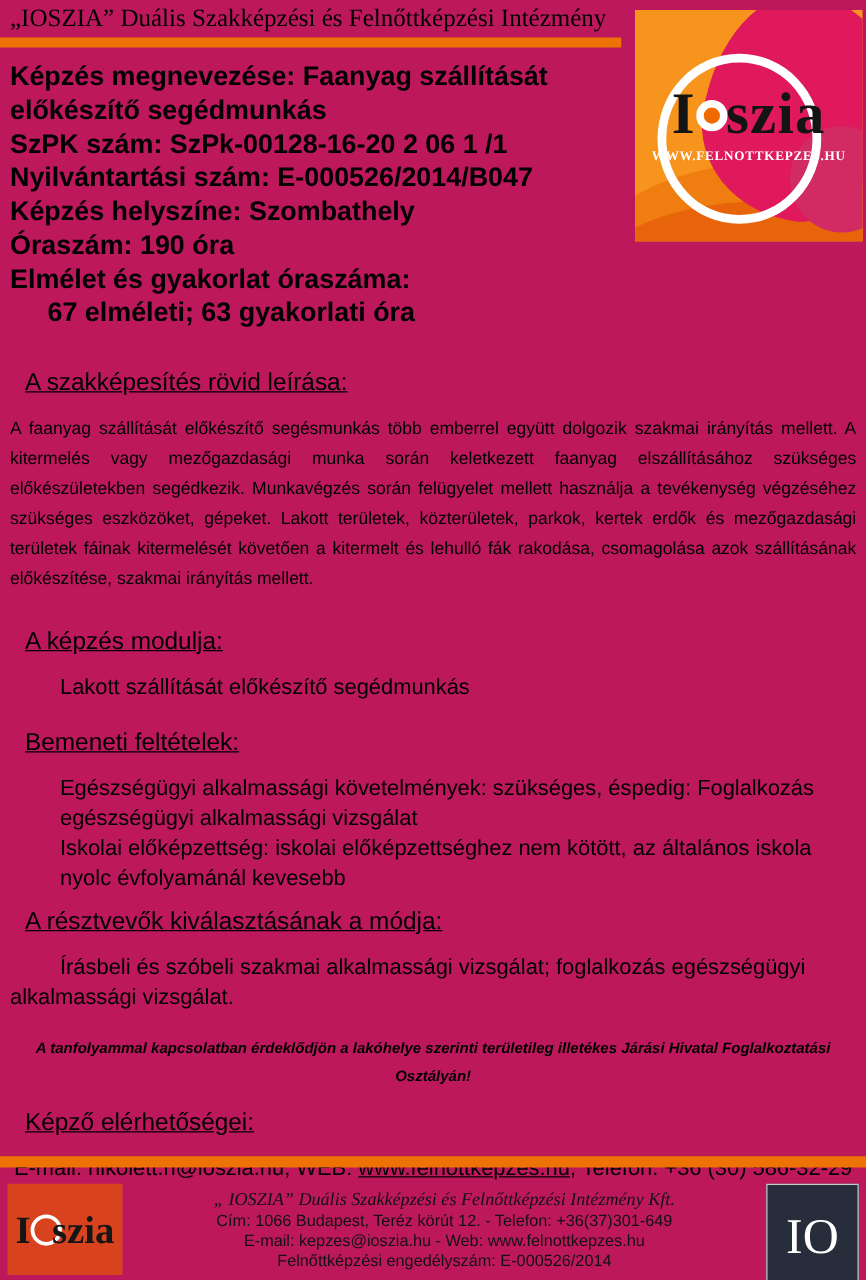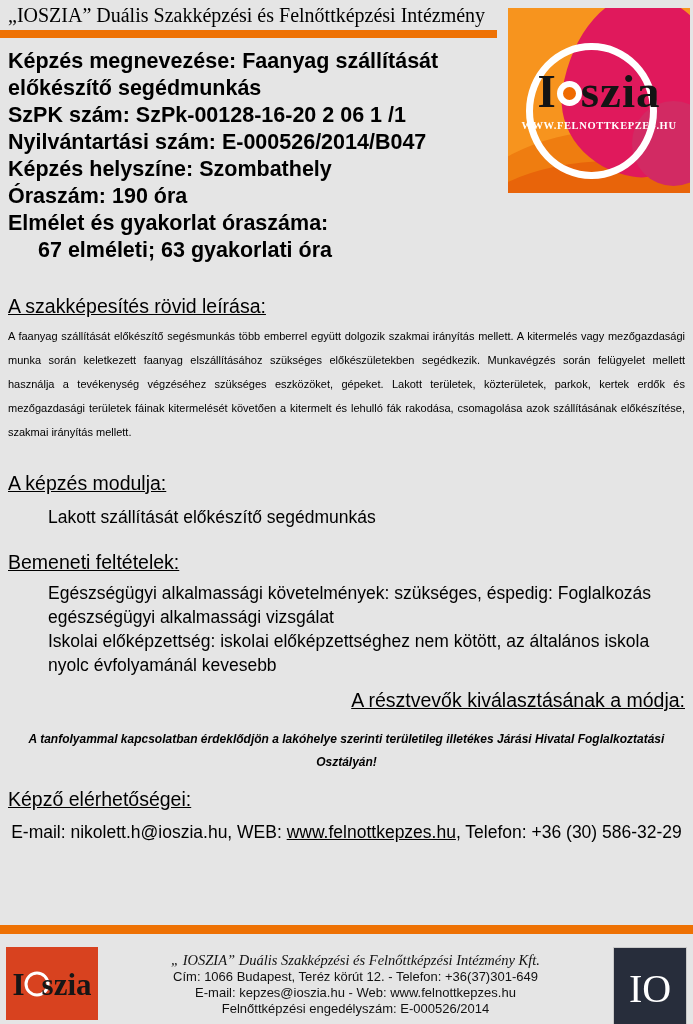--- a/index.html
+++ b/index.html
@@ -1,18 +1,18 @@
 <!DOCTYPE html>
 <html lang="hu" style="--accent-orange: #ee7103; --logo-orange: #f7941e; --logo-pink: #e0195c; --footer-logo-red: #d8421f; --footer-logo-dark: #272d3b;"><head>
 <meta charset="utf-8">
 <style>
   html,body { margin:0; padding:0; background:#fff; }
   .page {
     position:relative; width:693px; height:1024px; overflow:hidden;
-    background:#e5e5e5; color:#000;
+    background:#be185d; color:#000;
     font-family:"Liberation Sans", sans-serif;
   }
 
   
   .header-title {
     font-family:"Liberation Serif", serif;
     font-size:20px; line-height:24px;
     padding:3px 0 0 8px; white-space:nowrap;
   }
   .header-rule {
@@ -67,30 +67,30 @@
   .course {
     margin:10px 0 0 8px; width:500px;
     font-weight:bold; font-size:21.5px; line-height:27px;
   }
   .course .indent { padding-left:30px; }
 
   
   .content { padding:0 8px; }
   .section-heading {
     font-size:19.5px; font-weight:normal; text-decoration:underline;
-    margin:0; line-height:24px;
+    margin:12px; line-height:24px;
   }
   .h-desc      { margin-top:30px; }
   .h-module    { margin-top:27px; }
   .h-entry     { margin-top:21px; }
-  .h-selection { margin-top:11px;text-align:right; }
+  .h-selection { margin-top:11px; }
   .h-contact   { margin-top:13px; }
 
   .body-par {
-    font-size:11px; line-height:24px; text-align:justify; margin-top:6px;
+    font-size:14px; line-height:24px; text-align:justify; margin-top:6px;
   }
   .module-item { font-size:17.5px; line-height:24px; margin:10px 0 0 40px; }
   .entry-items { margin:7px 8px 0 40px; font-size:17.5px; line-height:24px; }
   .selection-par {
     font-size:17.5px; line-height:24px; margin-top:8px; text-indent:40px;
   }
   .notice {
     margin-top:16px; text-align:center;
     font-weight:bold; font-style:italic; font-size:12px; line-height:23px;
   }
@@ -174,20 +174,21 @@
     <h2 class="section-heading h-module">A képzés modulja:</h2>
     <div class="module-item">Lakott szállítását előkészítő segédmunkás</div>
 
     <h2 class="section-heading h-entry">Bemeneti feltételek:</h2>
     <div class="entry-items">
       <div>Egészségügyi alkalmassági követelmények: szükséges, éspedig: Foglalkozás egészségügyi alkalmassági vizsgálat</div>
       <div>Iskolai előképzettség: iskolai előképzettséghez nem kötött, az általános iskola nyolc évfolyamánál kevesebb</div>
     </div>
 
     <h2 class="section-heading h-selection">A résztvevők kiválasztásának a módja:</h2>
+    <p class="selection-par">Írásbeli és szóbeli szakmai alkalmassági vizsgálat; foglalkozás egészségügyi alkalmassági vizsgálat.</p>
 
     <p class="notice">A tanfolyammal kapcsolatban érdeklődjön a lakóhelye szerinti területileg illetékes Járási Hivatal Foglalkoztatási Osztályán!</p>
 
     <h2 class="section-heading h-contact">Képző elérhetőségei:</h2>
     <div class="contact-line"><span>E-mail: nikolett.h@ioszia.hu, WEB: </span><span class="weblink">www.felnottkepzes.hu</span><span>, Telefon: +36 (30) 586-32-29</span></div>
 
   </div>
 
   <div class="footer-bar"></div>
   <div class="footer">

